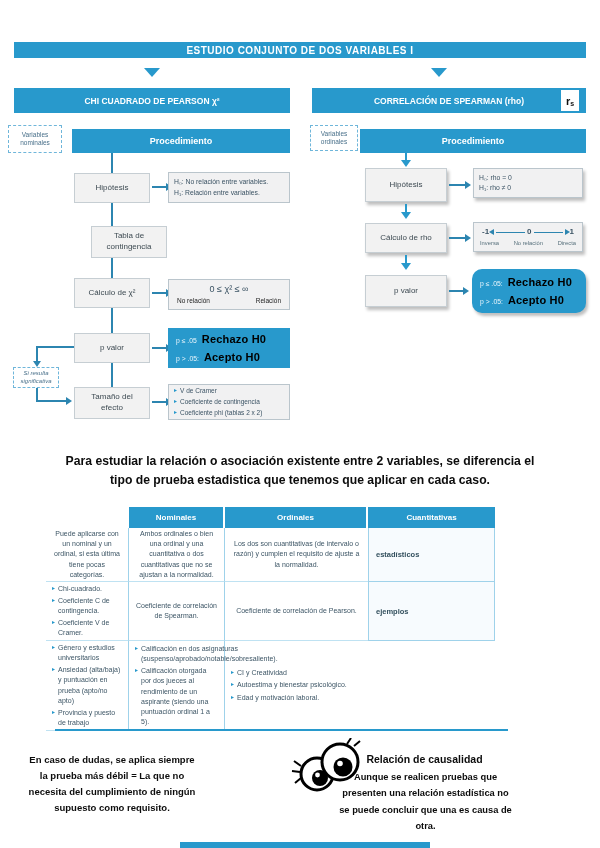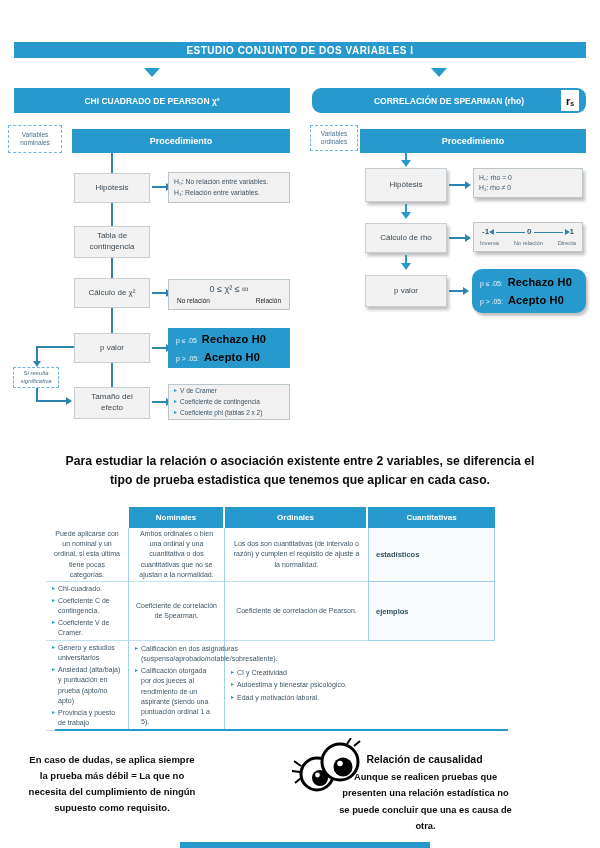--- a/index.html
+++ b/index.html
@@ -41,42 +41,42 @@
 </head>
 <body>
 
 <div class="page">
 
   <div class="abs bluebar" style="left:14px;top:42px;width:572px;height:16px;font-size:10px;letter-spacing:.5px;">ESTUDIO CONJUNTO DE DOS VARIABLES I</div>
   <div class="abs tri-big" style="left:144px;top:68px;"></div>
   <div class="abs tri-big" style="left:431px;top:68px;"></div>
 
   <div class="abs bluebar" style="left:14px;top:88px;width:276px;height:25px;font-size:8.5px;">CHI CUADRADO DE PEARSON χ²</div>
-  <div class="abs bluebar" style="left:312px;top:88px;width:274px;height:25px;font-size:8.5px;border-radius:9px;">
+  <div class="abs bluebar" style="left:312px;top:88px;width:274px;height:25px;font-size:8.5px;">
     <span>CORRELACIÓN DE SPEARMAN (rho)</span>
     <span class="abs" style="right:7px;top:2px;width:18px;height:21px;background:#fff;color:#111;display:flex;align-items:center;justify-content:center;font-weight:bold;">
       <span style="font-size:11px;">r</span>
         <span style="font-size:7px;margin-top:6px;">s</span>
     </span>
   </div>
 
   <div class="abs dashedtag" style="left:8px;top:125px;width:54px;height:28px;">Variables nominales</div>
   <div class="abs bluebar" style="left:72px;top:129px;width:218px;height:24px;font-size:9px;">Procedimiento</div>
 
   <div class="abs vln" style="left:111px;top:153px;height:20px;"></div>
   <div class="abs gbox" style="left:74px;top:173px;width:76px;height:30px;">Hipótesis</div>
   <div class="abs hln" style="left:152px;top:186px;width:14px;"></div>
   <div class="abs arr-r" style="left:166px;top:183px;"></div>
   <div class="abs note" style="left:168px;top:172px;width:122px;height:31px;">
     <span>H₀: No relación entre variables.</span>
     <span>H₁: Relación entre variables.</span>
   </div>
 
   <div class="abs vln" style="left:111px;top:203px;height:23px;"></div>
-  <div class="abs gbox" style="left:74px;top:226px;width:76px;height:32px;padding:2px 8px;">Tabla de contingencia</div>
+  <div class="abs gbox" style="left:91px;top:226px;width:76px;height:32px;padding:2px 8px;">Tabla de contingencia</div>
 
   <div class="abs vln" style="left:111px;top:258px;height:20px;"></div>
   <div class="abs gbox" style="left:74px;top:278px;width:76px;height:30px;">Cálculo de χ²</div>
   <div class="abs hln" style="left:152px;top:292px;width:14px;"></div>
   <div class="abs arr-r" style="left:166px;top:289px;"></div>
   <div class="abs note" style="left:168px;top:279px;width:122px;height:31px;padding:2px 8px;">
     <span style="text-align:center;font-size:9px;color:#3b5364;">0 ≤ χ² ≤ ∞</span>
     <span style="display:flex;justify-content:space-between;font-size:6.5px;color:#222;">
       <span>No relación</span>
       <span>Relación</span>

